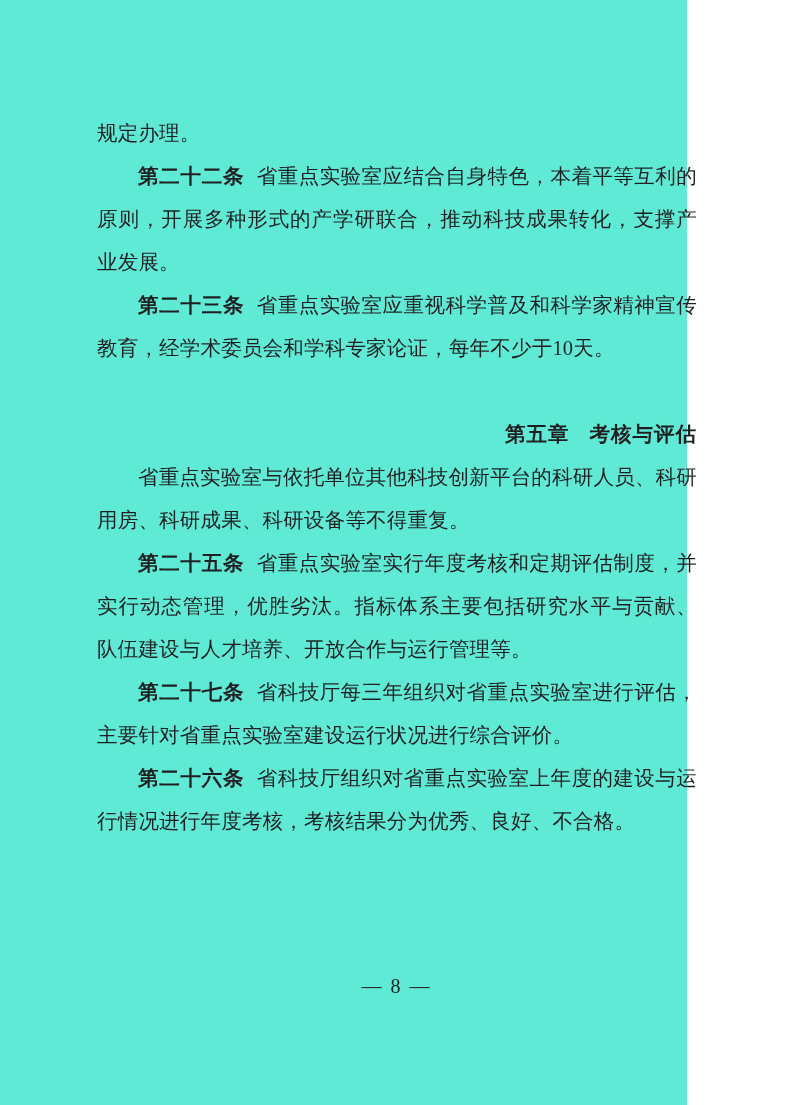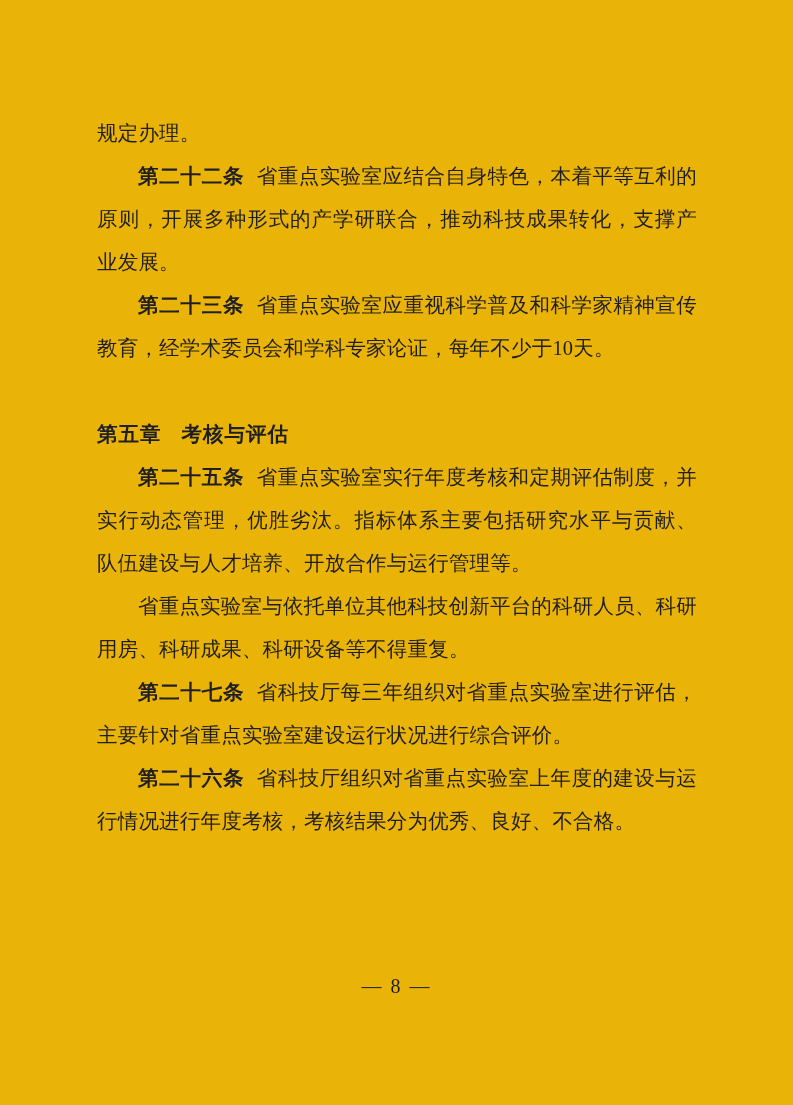--- a/index.html
+++ b/index.html
@@ -12,23 +12,23 @@
     height: 1105px;
     font-family: "Liberation Serif", "DejaVu Serif", serif;
     color: #1b1b1b;
     position: relative;
     overflow: hidden;
   }
   .page {
     position: absolute;
     left: 0;
     top: 0;
-    width: 793px;
+    width: 687px;
     height: 1105px;
-    background: #eab308;
+    background: #5eead4;
   }
   .content {
     position: absolute;
     left: 97px;
     top: 112px;
     width: 600px;
   }
   p {
     margin: 0;
     font-size: 20.5px;
@@ -41,21 +41,21 @@
   p.indent {
     text-indent: 41px;
   }
   .art {
     font-weight: bold;
     letter-spacing: 0.5px;
   }
   .chapter {
     margin-top: 43px;
     margin-bottom: 0;
-    text-align: left;
+    text-align: right;
     text-indent: 0;
     font-weight: bold;
     font-size: 20.5px;
     line-height: 43px;
     letter-spacing: 1px;
   }
   .chapter .chapter-gap {
     display: inline-block;
     width: 20px;
   }
@@ -92,25 +92,25 @@
     <p class="indent">
       <span class="art">第二十三条</span><span class="art-gap"></span><span>省重点实验室应重视科学普及和科学家精神宣传教育，经学术委员会和学科专家论证，每年不少于10天。</span>
     </p>
 
 
     <p class="chapter">
       <span>第五章</span><span class="chapter-gap"></span><span>考核与评估</span>
     </p>
 
     <p class="indent">
-      <span class="art">第二十五条</span><span class="art-gap"></span><span>省重点实验室实行年度考核和定期评估制度，并实行动态管理，优胜劣汰。指标体系主要包括研究水平与贡献、队伍建设与人才培养、开放合作与运行管理等。</span>
+      <span>省重点实验室与依托单位其他科技创新平台的科研人员、科研用房、科研成果、科研设备等不得重复。</span>
     </p>
 
     <p class="indent">
-      <span>省重点实验室与依托单位其他科技创新平台的科研人员、科研用房、科研成果、科研设备等不得重复。</span>
+      <span class="art">第二十五条</span><span class="art-gap"></span><span>省重点实验室实行年度考核和定期评估制度，并实行动态管理，优胜劣汰。指标体系主要包括研究水平与贡献、队伍建设与人才培养、开放合作与运行管理等。</span>
     </p>
 
     <p class="indent">
       <span class="art">第二十七条</span><span class="art-gap"></span><span>省科技厅每三年组织对省重点实验室进行评估，主要针对省重点实验室建设运行状况进行综合评价。</span>
     </p>
 
     <p class="indent">
       <span class="art">第二十六条</span><span class="art-gap"></span><span>省科技厅组织对省重点实验室上年度的建设与运行情况进行年度考核，考核结果分为优秀、良好、不合格。</span>
     </p>
 

